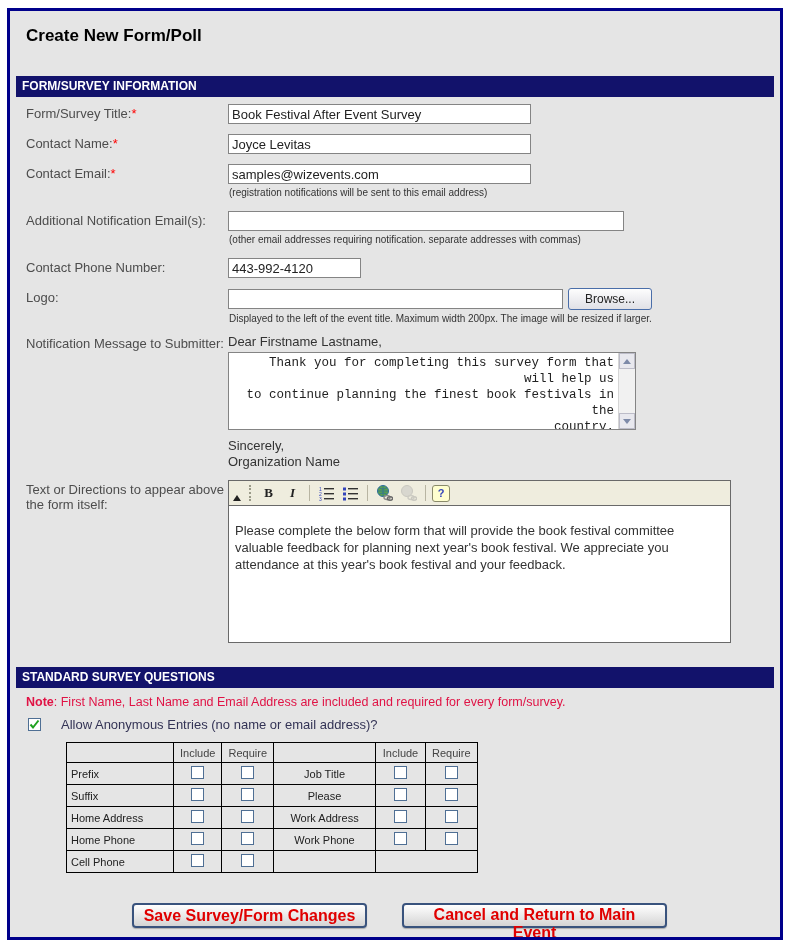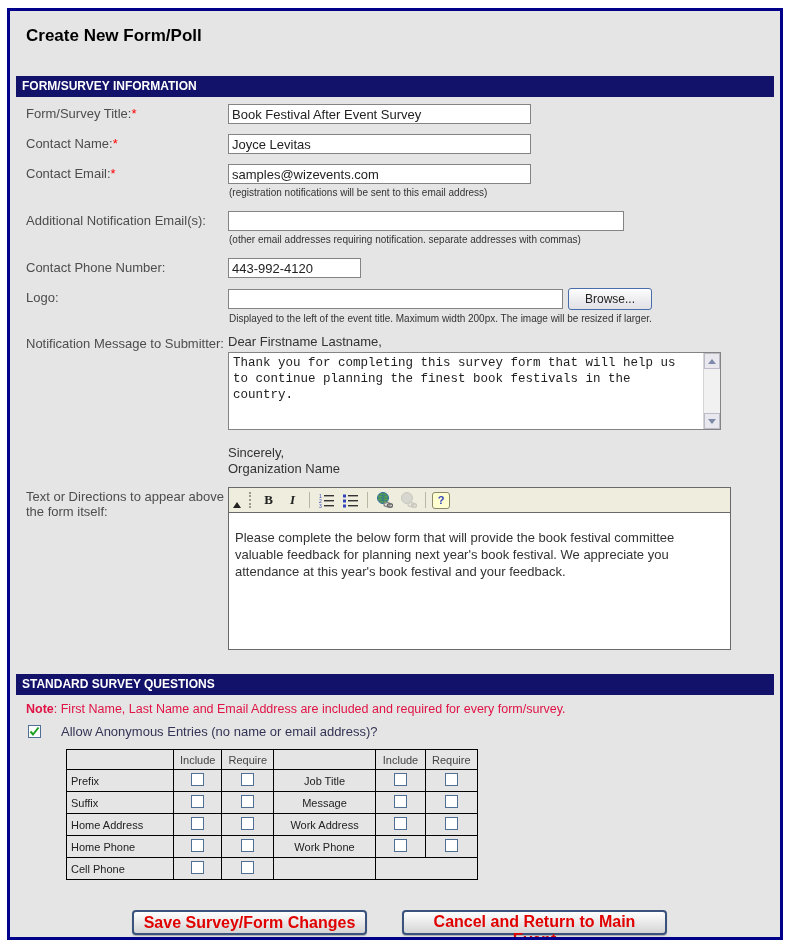--- a/index.html
+++ b/index.html
@@ -26,21 +26,21 @@
   .field-note { font-size:10px; color:#333; margin:3px 0 0 1px; }
   .gap-lg { margin-bottom:13px; }
   .browse-btn {
     font-size:12px; color:#222; margin-left:5px; height:22px; padding:2px 16px;
     border:1px solid #4a6ea9; border-radius:3px;
     background:linear-gradient(#fdfdfd,#e0e0e6); cursor:default;
   }
   .greeting, .closing { font-size:13px; color:#333; line-height:16px; }
   .greeting { margin-bottom:2px; }
   .fake-textarea {
-    width:493px; height:78px; border:1px solid #848484; display:flex; background:#fff; margin-bottom:15px;
+    width:408px; height:78px; border:1px solid #848484; display:flex; background:#fff; margin-bottom:8px;text-align:right;
   }
   .fake-textarea pre {
     margin:0; flex:1; font-family:"Liberation Mono","DejaVu Sans Mono",monospace;
     font-size:12.5px; color:#222; line-height:16px; padding:2px 4px; white-space:pre-wrap; overflow:hidden;
   }
   .vscroll { width:17px; flex:0 0 17px; background:#f1f1f1; display:flex; flex-direction:column; justify-content:space-between; border-left:1px solid #d5d5d5; }
   .scroll-btn { height:16px; background:#e8e8ee; border:1px solid #bcbcc8; display:flex; align-items:center; justify-content:center; }
   .arr-up { width:0; height:0; border-left:4px solid transparent; border-right:4px solid transparent; border-bottom:5px solid #7d8aa8; }
   .arr-dn { width:0; height:0; border-left:4px solid transparent; border-right:4px solid transparent; border-top:5px solid #7d8aa8; }
   
@@ -246,21 +246,21 @@
       <td class="cbc"><span class="cb"></span></td>
       <td class="cbc"><span class="cb"></span></td>
       <td class="lbl lbl2">Job Title</td>
       <td class="cbc2"><span class="cb"></span></td>
       <td class="cbc"><span class="cb"></span></td>
     </tr>
     <tr>
       <td class="lbl">Suffix</td>
       <td class="cbc"><span class="cb"></span></td>
       <td class="cbc"><span class="cb"></span></td>
-      <td class="lbl lbl2">Message</td>
+      <td class="lbl lbl2">Please</td>
       <td class="cbc2"><span class="cb"></span></td>
       <td class="cbc"><span class="cb"></span></td>
     </tr>
     <tr>
       <td class="lbl">Home Address</td>
       <td class="cbc"><span class="cb"></span></td>
       <td class="cbc"><span class="cb"></span></td>
       <td class="lbl lbl2">Work Address</td>
       <td class="cbc2"><span class="cb"></span></td>
       <td class="cbc"><span class="cb"></span></td>

